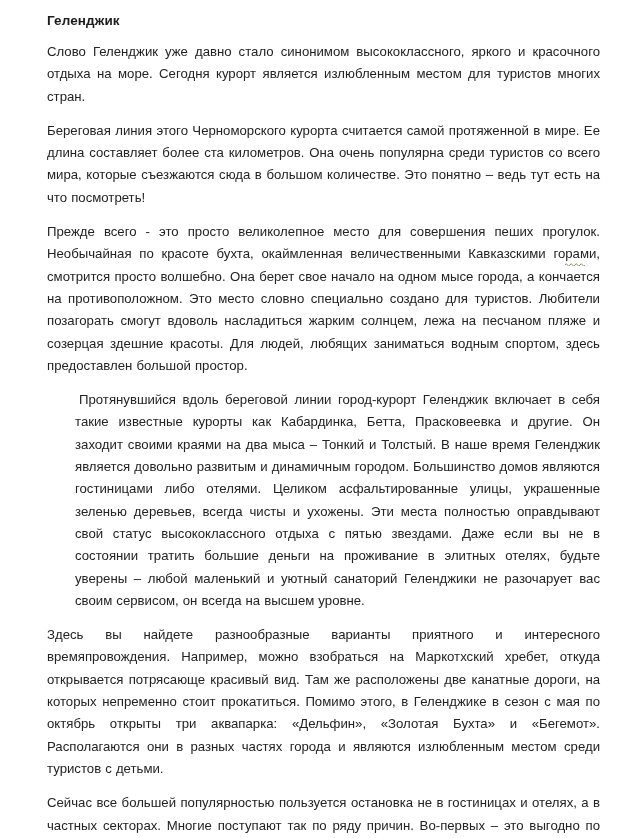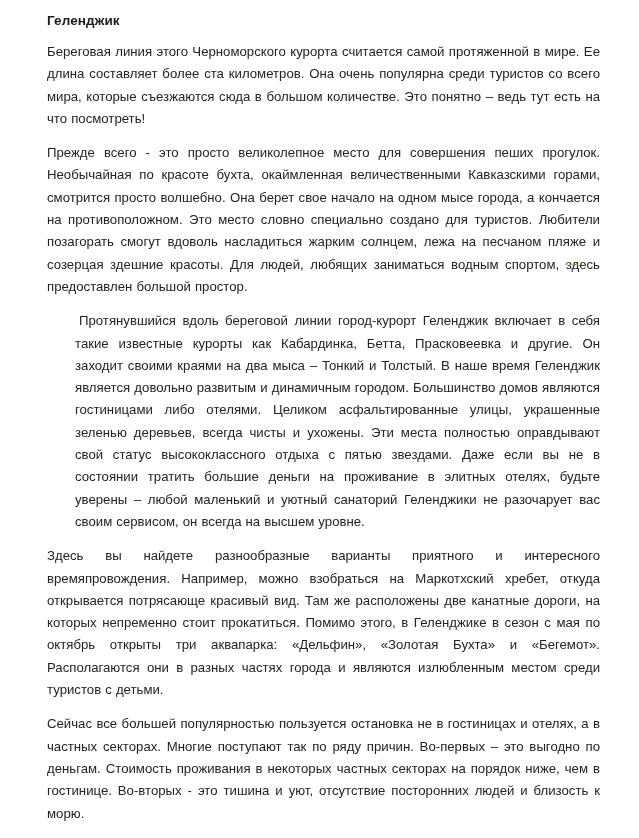--- a/index.html
+++ b/index.html
@@ -62,20 +62,21 @@
     pointer-events: none;
   }
 </style>
 </head>
 <body>
 
 <div class="page">
 
   <h1 class="doc-heading">Геленджик</h1>
 
+  <p class="para">Слово Геленджик уже давно стало синонимом высококлассного, яркого и красочного отдыха на море. Сегодня курорт является излюбленным местом для туристов многих стран.</p>
 
   <p class="para">Береговая линия этого Черноморского курорта считается самой протяженной в мире. Ее длина составляет более ста километров.  Она очень популярна среди туристов со всего мира, которые съезжаются сюда в большом количестве. Это понятно – ведь тут есть на что посмотреть!</p>
 
   <p class="para">Прежде всего - это просто великолепное место для совершения пеших прогулок. Необычайная по красоте бухта, окаймленная величественными Кавказскими горами, смотрится просто волшебно. Она берет свое начало на одном мысе города, а кончается на противоположном. Это место словно специально создано для туристов. Любители позагорать смогут вдоволь насладиться жарким солнцем, лежа на песчаном пляже и созерцая здешние красоты. Для людей, любящих заниматься водным спортом, здесь предоставлен большой простор.</p>
 
   <p class="para lead-space"> Протянувшийся вдоль береговой линии город-курорт Геленджик включает в себя такие известные курорты как Кабардинка, Бетта, Прасковеевка и другие. Он заходит своими краями на два мыса – Тонкий и Толстый. В наше время Геленджик является довольно развитым и динамичным городом. Большинство домов являются гостиницами либо отелями. Целиком асфальтированные улицы, украшенные зеленью деревьев, всегда чисты и ухожены. Эти места полностью оправдывают свой статус высококлассного отдыха с пятью звездами. Даже если вы не в состоянии тратить большие деньги на проживание в элитных отелях, будьте уверены – любой маленький и уютный санаторий Геленджики не разочарует вас своим сервисом, он всегда на высшем уровне.</p>
 
   <p class="para">Здесь вы найдете разнообразные варианты приятного и интересного времяпровождения. Например, можно взобраться на Маркотхский хребет, откуда открывается потрясающе красивый вид. Там же расположены две канатные дороги, на которых непременно стоит прокатиться. Помимо этого, в Геленджике в сезон с мая по октябрь открыты три аквапарка: «Дельфин», «Золотая Бухта» и «Бегемот». Располагаются они в разных частях города и являются излюбленным местом среди туристов с детьми.</p>
 
   <p class="para">Сейчас все большей популярностью пользуется остановка не в гостиницах и отелях, а в частных секторах. Многие поступают так по ряду причин. Во-первых – это выгодно по деньгам. Стоимость проживания в некоторых частных секторах на порядок ниже, чем в гостинице. Во-вторых - это тишина и уют, отсутствие посторонних людей и близость к морю.</p>

